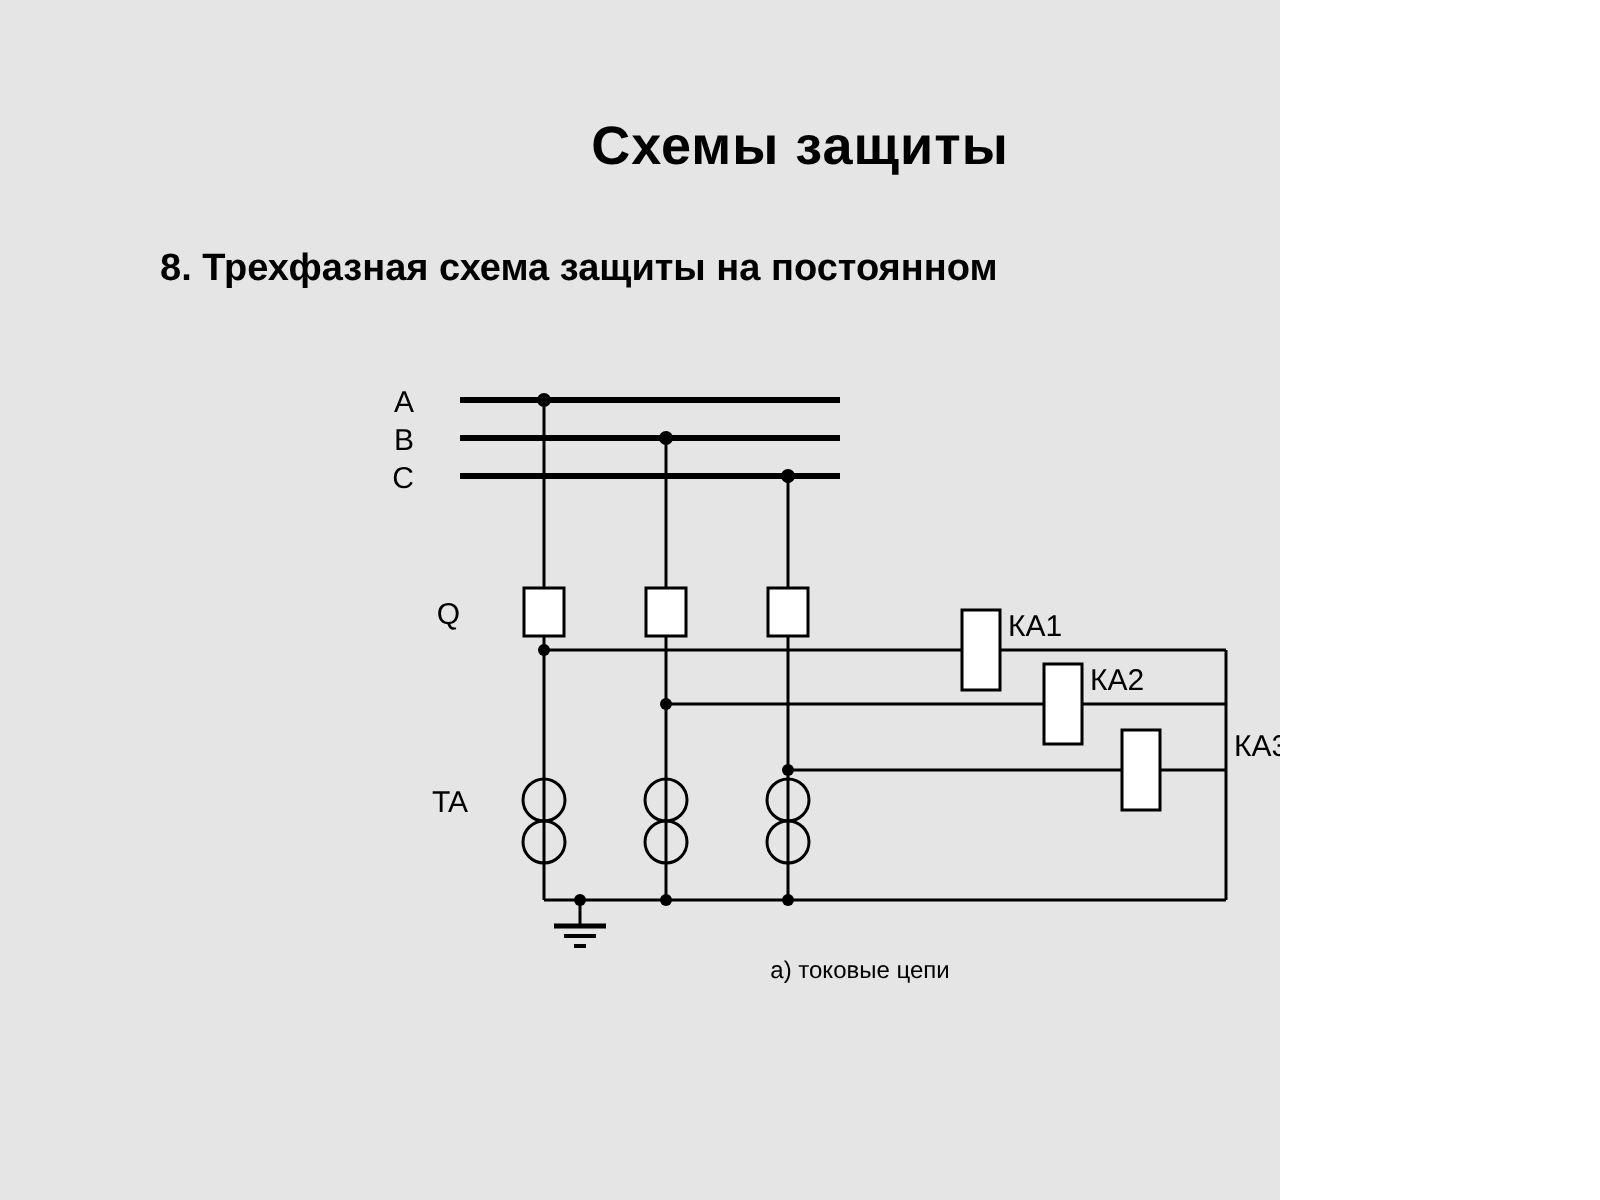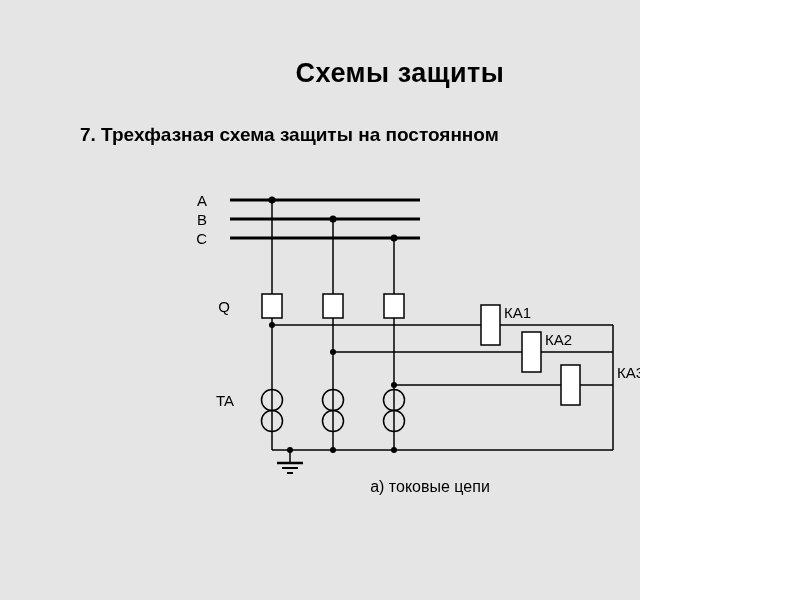--- a/index.html
+++ b/index.html
@@ -1,37 +1,37 @@
 <!DOCTYPE html>
 <html><head>
 <meta charset="utf-8">
 <style>
   html,body{margin:0;padding:0;}
   body{width:800px;height:600px;background:#ffffff;font-family:"Liberation Sans",sans-serif;color:#000;}
   .page{position:relative;width:640px;height:600px;background:#e5e5e5;overflow:hidden;}
   .title{position:absolute;top:58px;left:0;width:800px;text-align:center;font-size:27px;font-weight:bold;letter-spacing:0.5px;}
   .subtitle{position:absolute;top:123px;left:80px;width:640px;font-size:19px;font-weight:bold;line-height:24px;}
-  .caption{position:absolute;top:478px;left:280px;width:300px;text-align:center;font-size:16px;}
+  .caption{position:absolute;top:478px;left:280px;width:300px;text-align:center;font-size:12px;}
   svg{position:absolute;top:0;left:0;}
   svg text{font-family:"Liberation Sans",sans-serif;font-size:15px;fill:#000;}
   .wire{stroke:#000;stroke-width:1.5;fill:none;}
   .bus{stroke:#000;stroke-width:3;fill:none;}
   .box{fill:#ffffff;stroke:#000;stroke-width:1.5;}
   .dot{fill:#000;stroke:none;}
   .ct{fill:none;stroke:#000;stroke-width:1.5;}
 </style>
 </head>
 <body>
 
 <div class="page">
 
   <div class="title">Схемы защиты</div>
 
   <div class="subtitle">
-    <span>7. Трехфазная схема защиты на постоянном</span><br>
+    <span>8. Трехфазная схема защиты на постоянном</span><br>
   </div>
 
   <svg width="800" height="600" viewBox="0 0 800 600">
 
     <g>
       <line class="bus" x1="230" y1="200" x2="420" y2="200"></line>
       <line class="bus" x1="230" y1="219" x2="420" y2="219"></line>
       <line class="bus" x1="230" y1="238" x2="420" y2="238"></line>
     </g>
 

